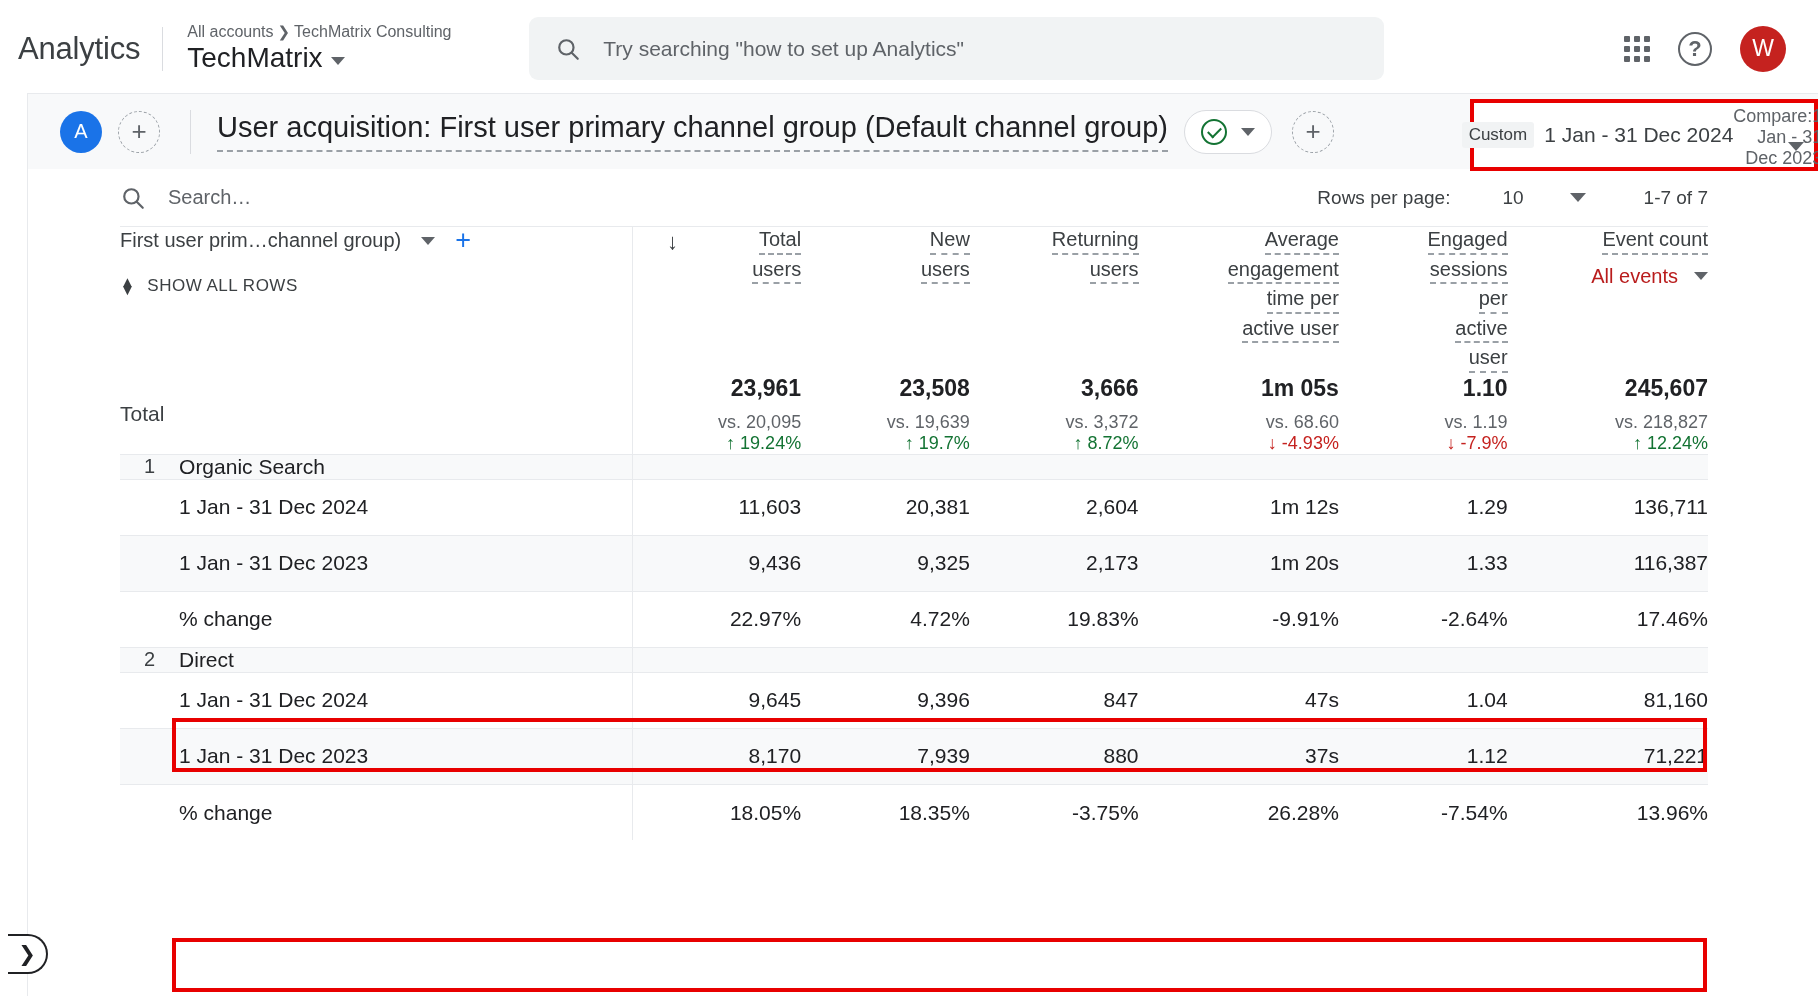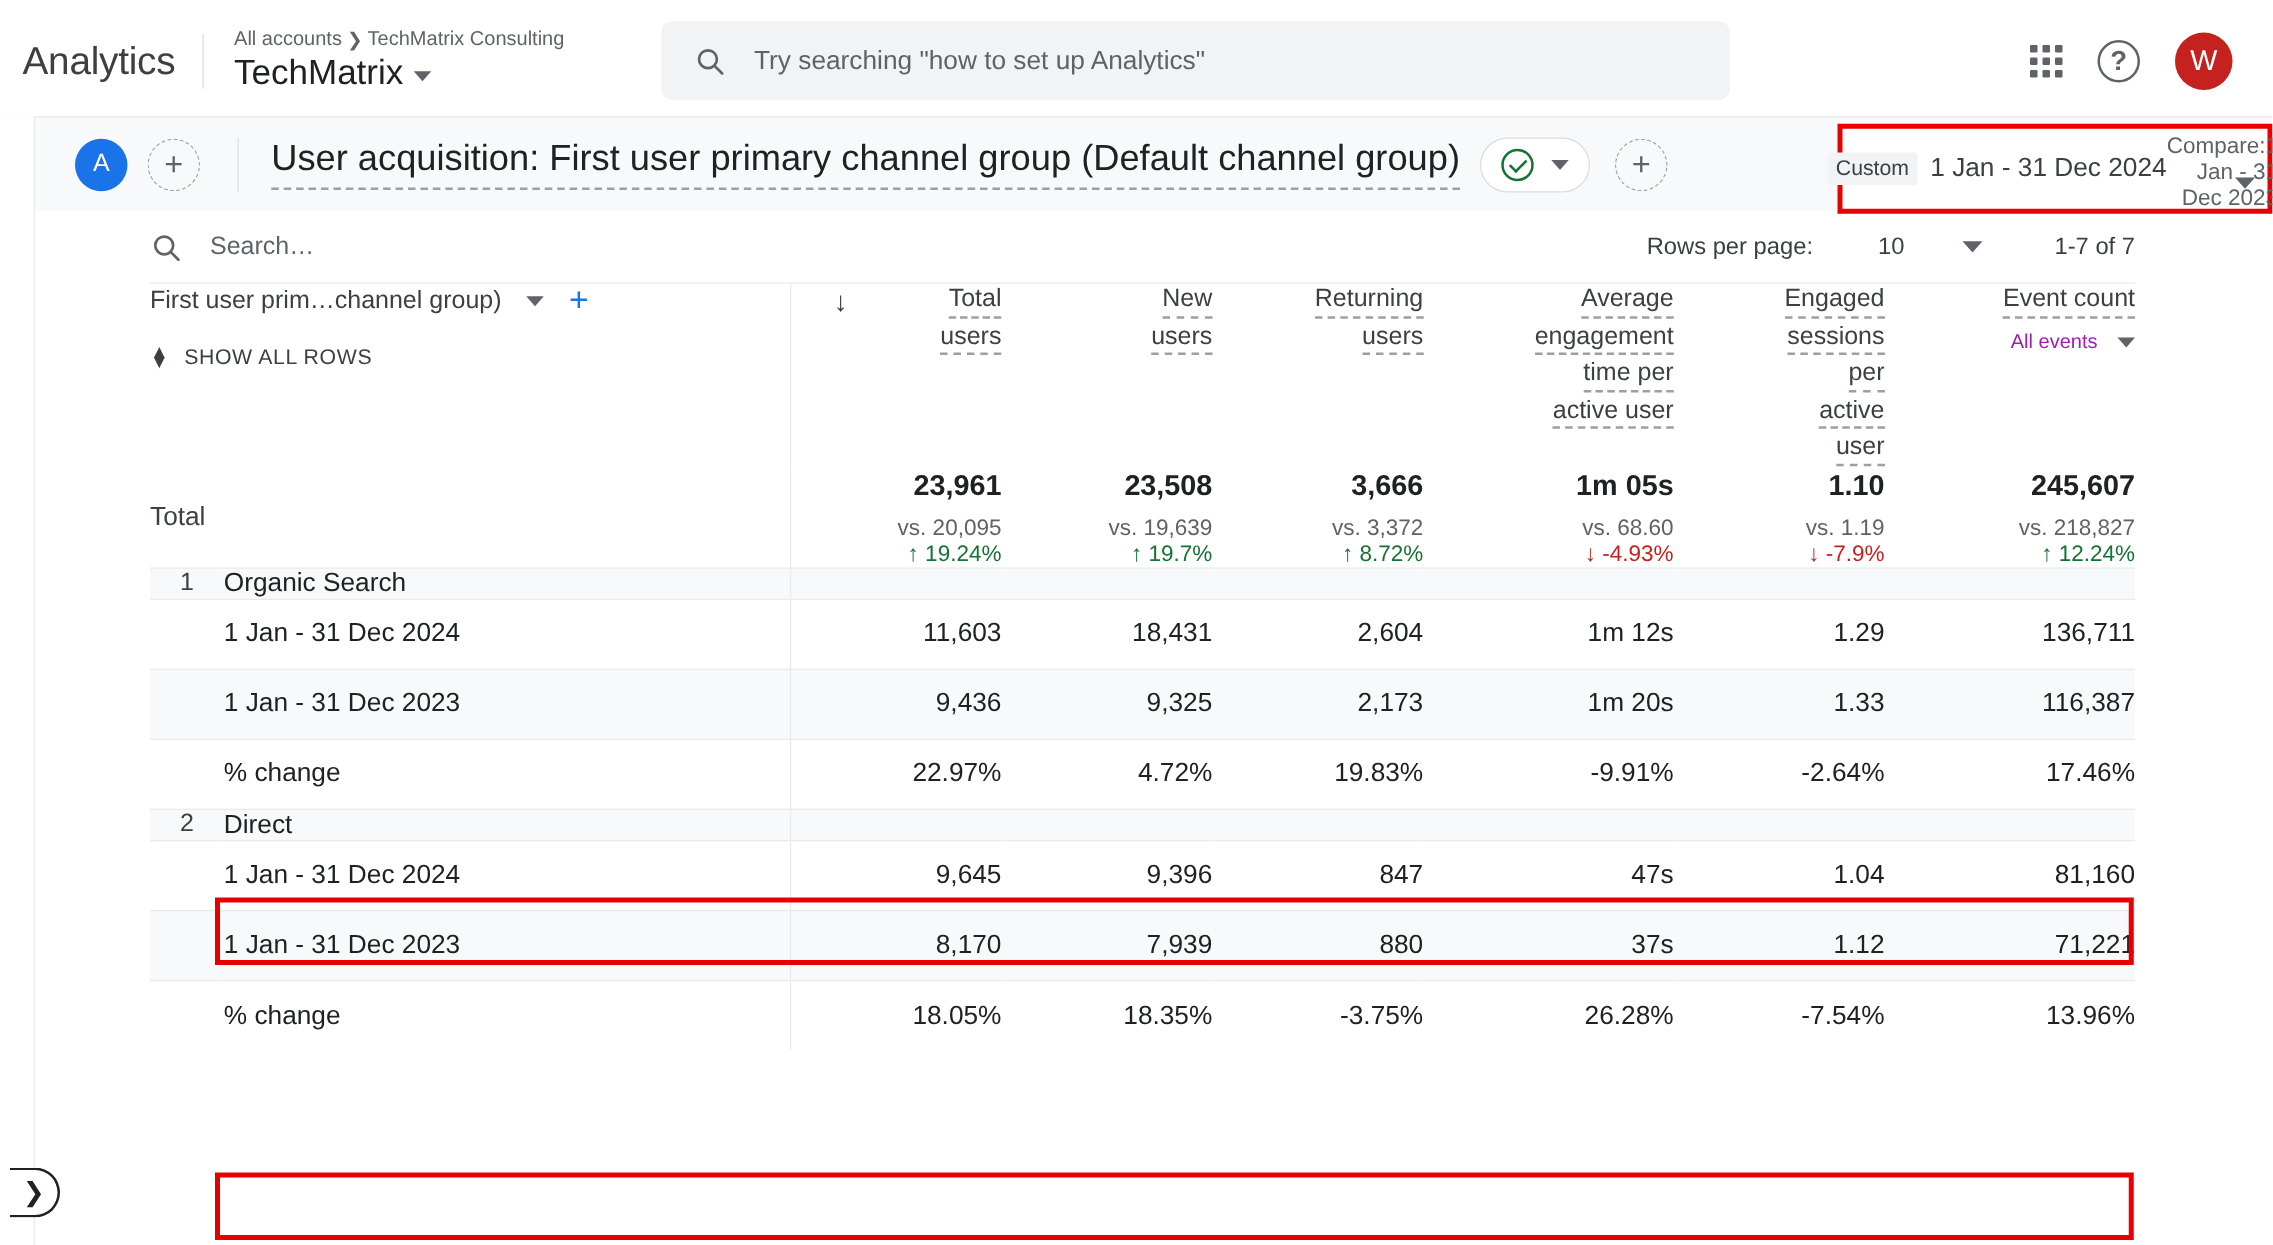--- a/index.html
+++ b/index.html
@@ -389,21 +389,21 @@
             <span class="hdr-word">active</span><br>
             <span class="hdr-word">user</span>
           </div>
         </td>
 
         <td class="hdr-cell">
           <div class="hdr-text">
             <span class="hdr-word">Event count</span>
           </div>
           <div style="margin-top:8px;display:flex;align-items:center;justify-content:flex-end;gap:16px;">
-            <span style="font-size:16px;color:#a21caf;">All events</span>
+            <span style="font-size:20px;color:#b91c1c;">All events</span>
             <span class="tri-dn"></span>
           </div>
         </td>
       </tr>
 
       <tr>
         <td colspan="2" class="totlabel">Total</td>
 
         <td class="total-cell vsep">
           <div class="tot-main">23,961</div>
@@ -444,21 +444,21 @@
             <td></td>
             <td></td>
             <td></td>
             <td></td>
             <td></td>
       </tr>
       <tr class="rowline">
         <td class="idx"></td>
         <td class="celllabel">1 Jan - 31 Dec 2024</td>
         <td class="cellnum vsep">11,603</td>
-        <td class="cellnum">18,431</td>
+        <td class="cellnum">20,381</td>
         <td class="cellnum">2,604</td>
         <td class="cellnum">1m 12s</td>
         <td class="cellnum">1.29</td>
         <td class="cellnum">136,711</td>
       </tr>
       <tr class="rowline alt">
         <td class="idx"></td>
         <td class="celllabel">1 Jan - 31 Dec 2023</td>
         <td class="cellnum vsep">9,436</td>
         <td class="cellnum">9,325</td>

